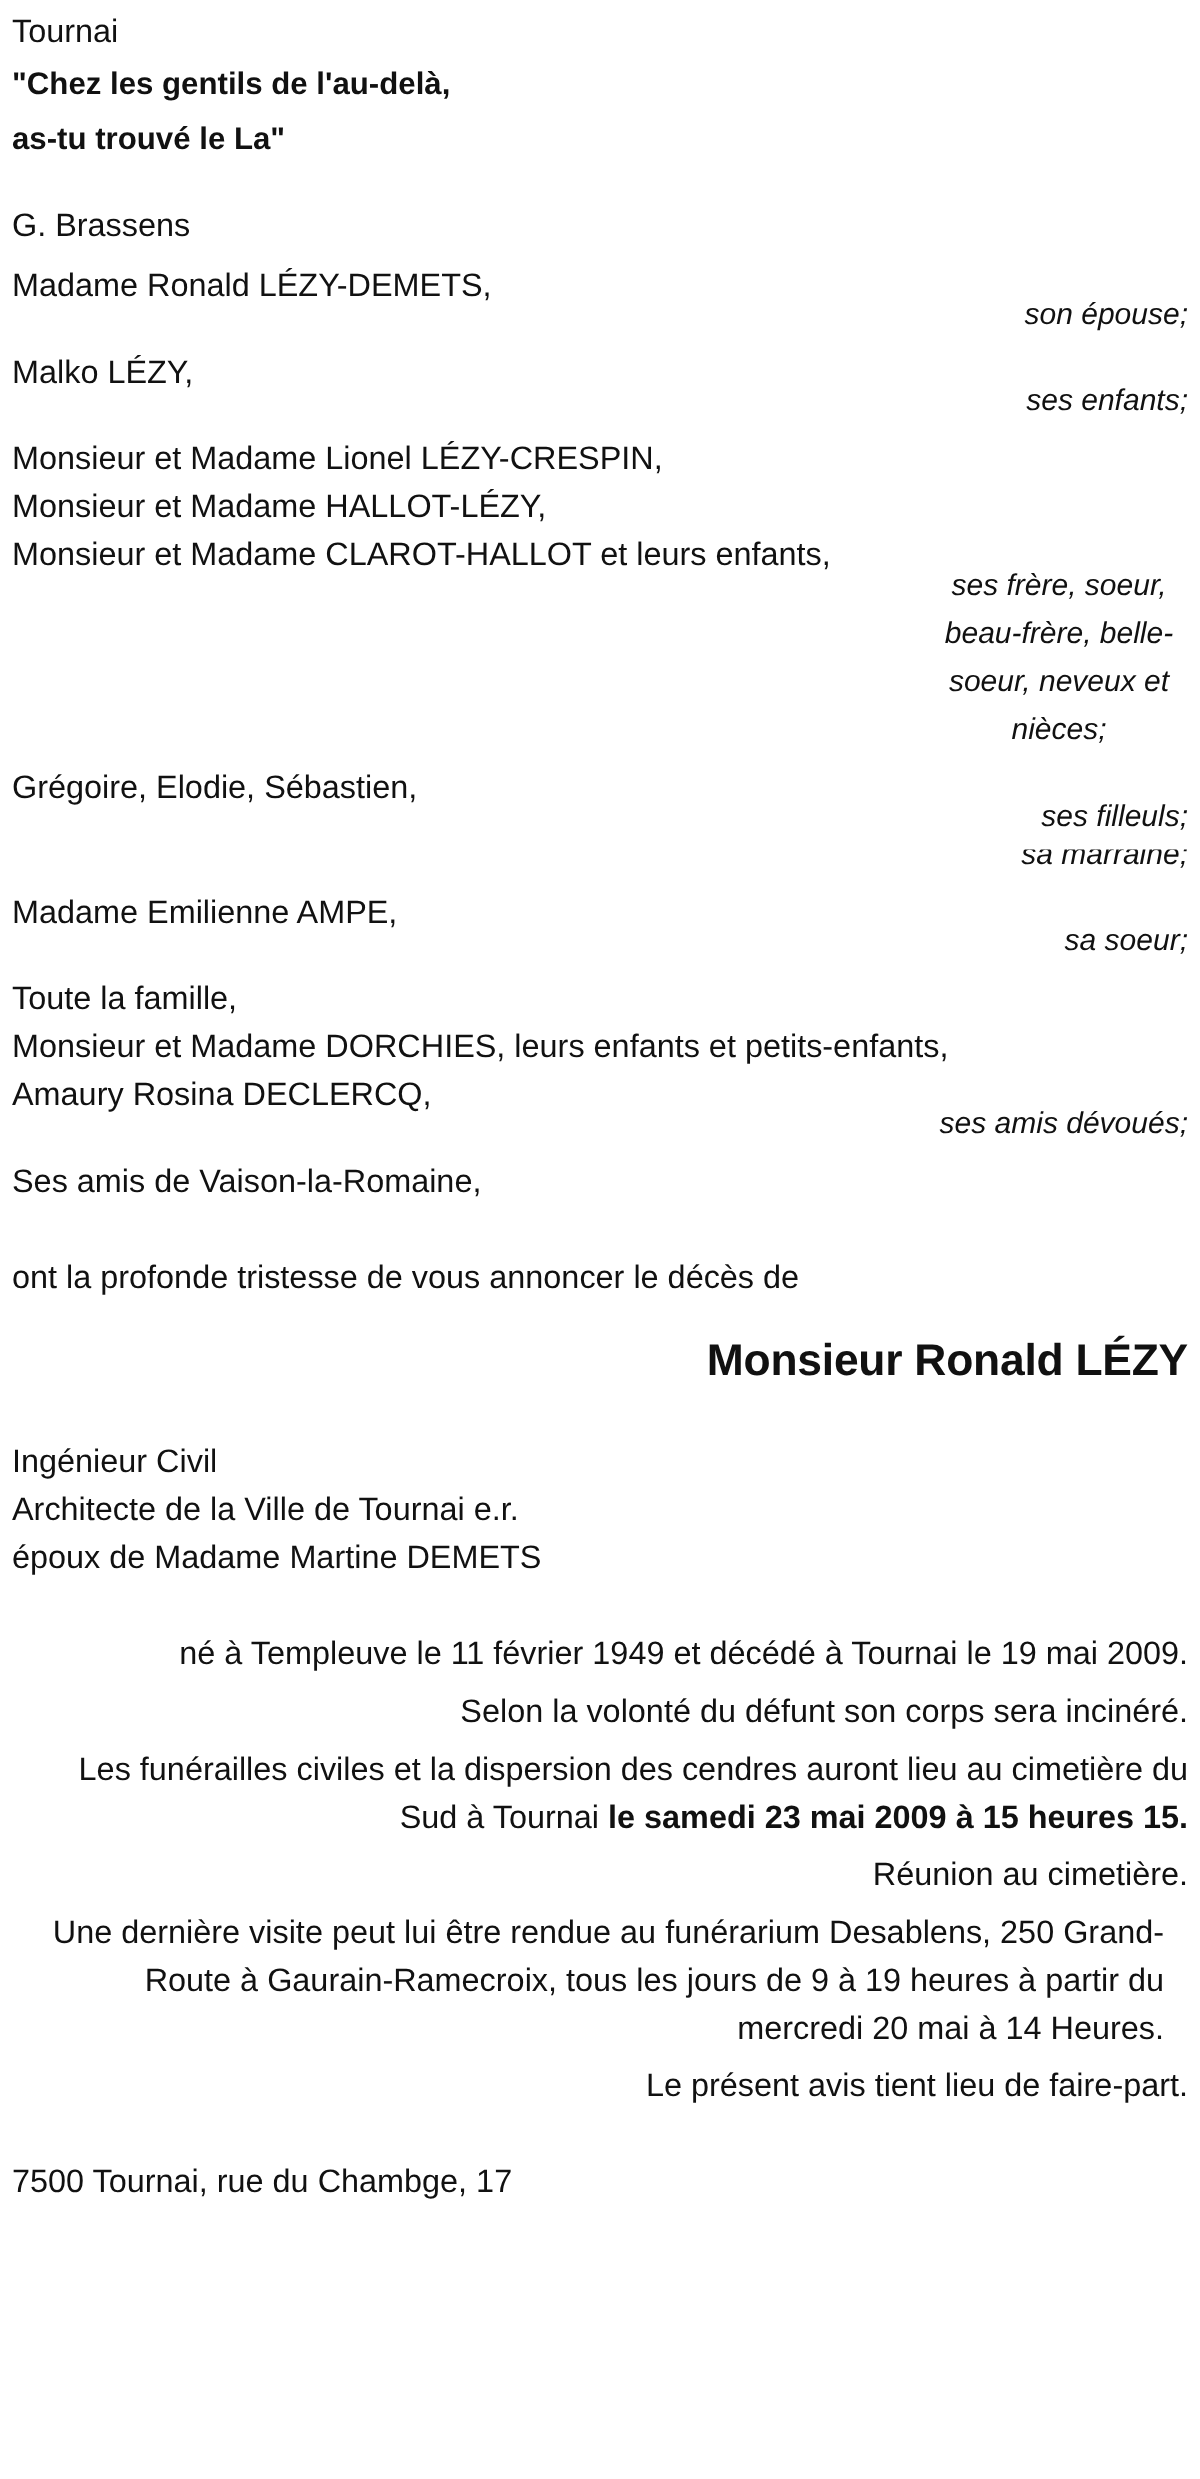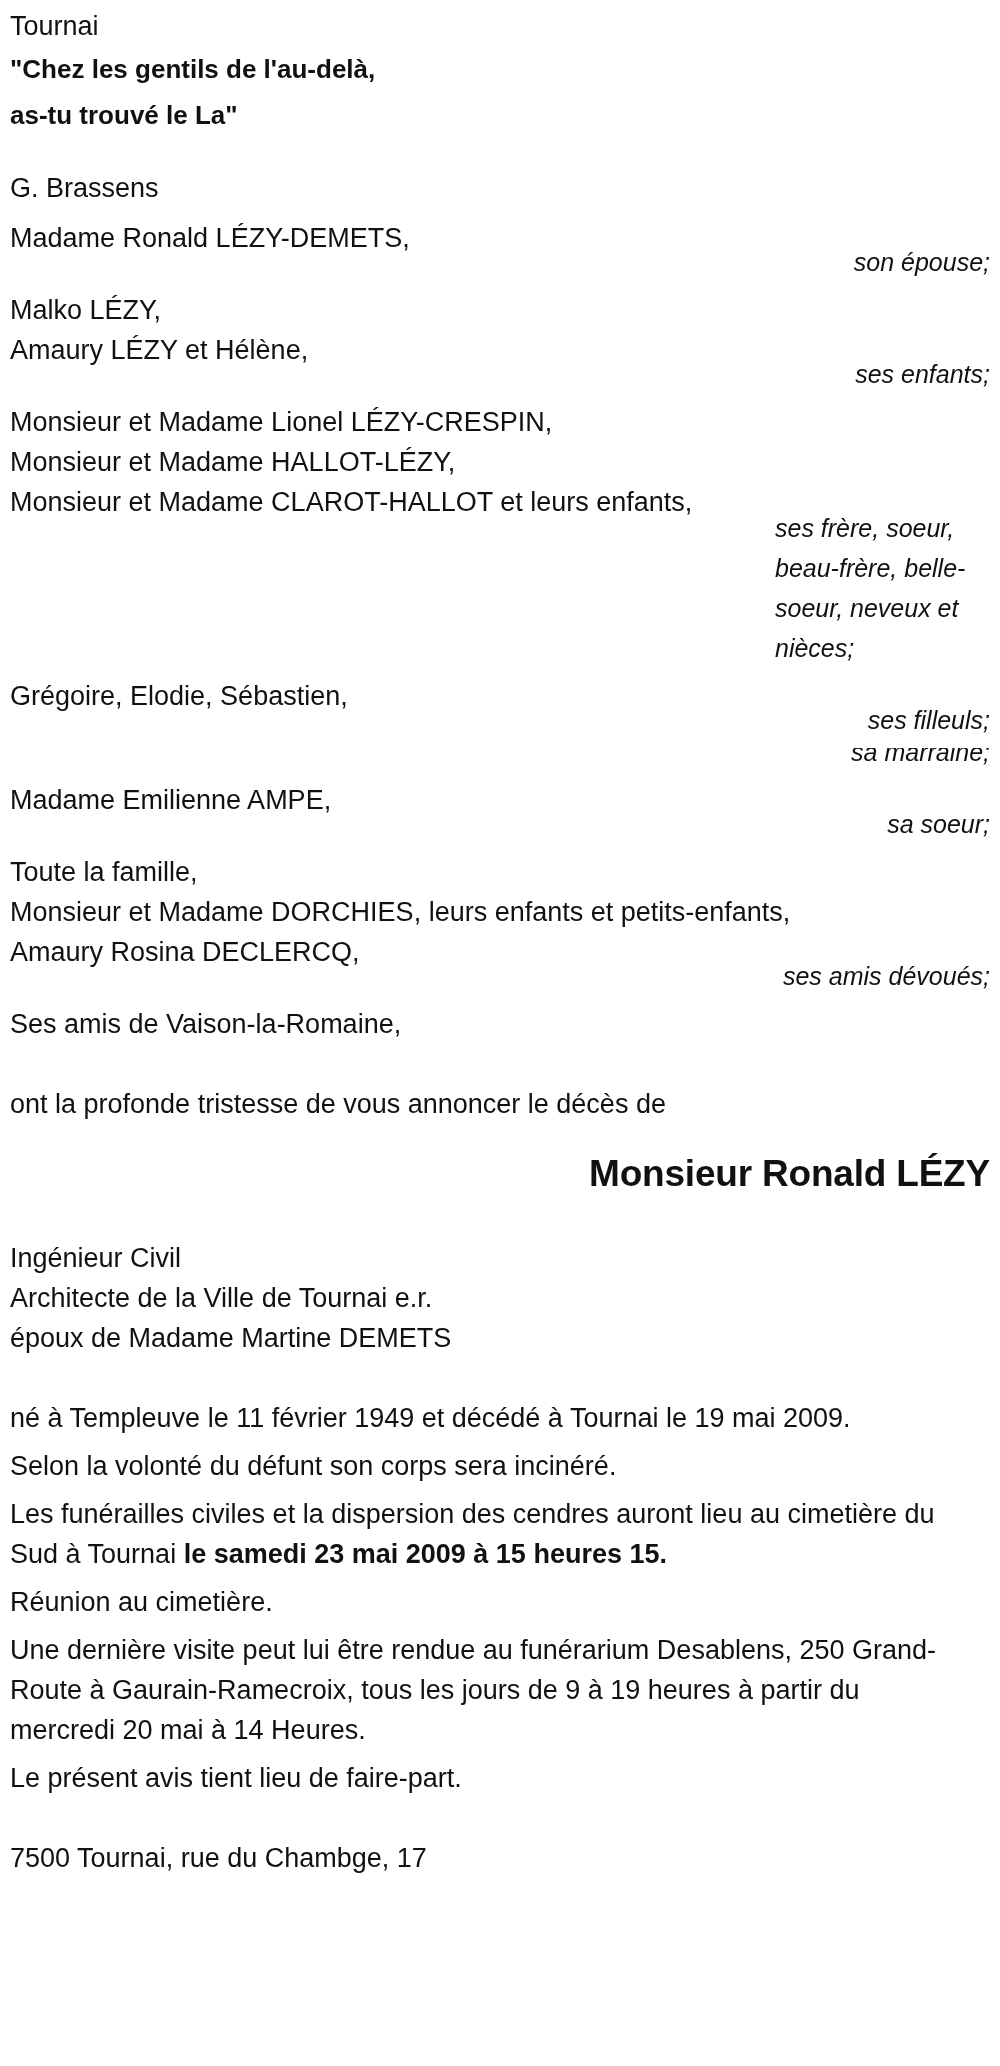--- a/index.html
+++ b/index.html
@@ -14,39 +14,39 @@
   }
   .page { position: relative; padding: 0 10px 0 10px; }
   .line { display: block; white-space: nowrap; }
   .quote { font-weight: bold; font-size: 26px; line-height: 46px; }
   .group { overflow: hidden; margin: 0; }
   .group .left { display: block; }
   .relation {
     font-style: italic;
     font-size: 25px;
     line-height: 40px;
-    text-align: left;
+    text-align: center;
     float: right;
     clear: both;
     margin-top: -16px;
     padding-right: 0;
   }
   .relation.wide { width: 215px; white-space: normal; margin-top: -14px; }
   .relation.single { white-space: nowrap; }
   .gap-s { height: 8px; }
   .gap-m { height: 40px; }
   h1 {
     margin: 0;
     font-size: 37px;
     line-height: 48px;
     font-weight: bold;
     letter-spacing: -0.2px;
     text-align: right;
   }
-  p.para { margin: 0 0 8px 0; }
+  p.para { margin: 0 0 8px 0; text-align: right; }
   b { font-weight: bold; }
 </style>
 </head>
 <body>
 
 <div class="page">
 
   <div style="height:6px"></div>
   <span class="line">Tournai</span>
   <span class="line quote">"Chez les gentils de l'au-delà,</span>
@@ -56,21 +56,20 @@
   <div style="height:10px"></div>
 
   <div class="group">
     <span class="line left">Madame Ronald LÉZY-DEMETS,</span>
     <span class="relation single">son épouse;</span>
   </div>
   <div class="gap-s"></div>
 
   <div class="group">
     <span class="line left">Malko LÉZY,</span>
-    <span class="line left">Amaury LÉZY et Hélène,</span>
     <span class="relation single">ses enfants;</span>
   </div>
   <div class="gap-s"></div>
 
   <div class="group">
     <span class="line left">Monsieur et Madame Lionel LÉZY-CRESPIN,</span>
     <span class="line left">Monsieur et Madame HALLOT-LÉZY,</span>
     <span class="line left">Monsieur et Madame CLAROT-HALLOT et leurs enfants,</span>
     <span class="relation wide">ses frère, soeur, beau-frère, belle-soeur, neveux et nièces;</span>
   </div>

